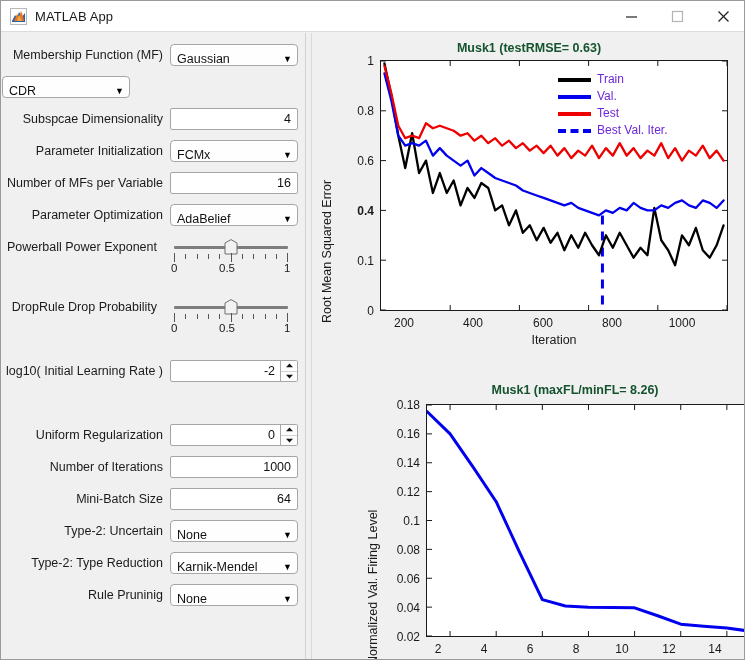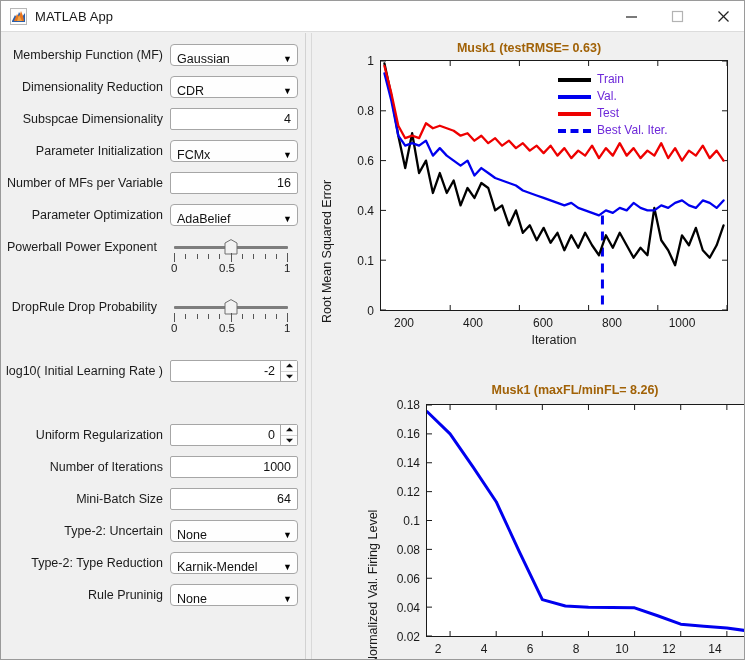--- a/index.html
+++ b/index.html
@@ -139,21 +139,21 @@
     background: #fbfbfb;
     border: 1px solid #2e9ae0; border-radius: 4px;
     display: flex; align-items: center; justify-content: center;
     font-size: 12.5px; color: #111;
   }
 
   
   .chart-box { position: absolute; }
   .chart-title {
     position: absolute; width: 100%; text-align: center;
-    font-size: 12.5px; font-weight: bold; color: #a16207;
+    font-size: 12.5px; font-weight: bold; color: #14532d;
   }
   .axes-frame {
     position: absolute; background: #ffffff; border: 1px solid #1a1a1a;
   }
   .ytitle {
     position: absolute; transform-origin: 0 0;
     transform: rotate(-90deg);
     font-size: 12.5px; color: #1a1a1a; white-space: nowrap;
   }
   .xtitle {
@@ -210,21 +210,20 @@
 
     <div class="row" style="top:11px">
       <div class="row-label">Membership Function (MF)</div>
       <div class="ctrl dropdown">
         <span class="dd-text">Gaussian</span>
         <span class="dd-arrow">▼</span>
       </div>
     </div>
 
     <div class="row" style="top:43px">
-      <div class="row-label">Dimensionality Reduction</div>
       <div class="ctrl dropdown">
         <span class="dd-text">CDR</span>
         <span class="dd-arrow">▼</span>
       </div>
     </div>
 
     <div class="row" style="top:75px">
       <div class="row-label">Subspcae Dimensionality</div>
       <div class="ctrl textfield">4</div>
     </div>
@@ -389,21 +388,21 @@
   <div id="right-panel">
 
     <div class="chart-box" style="left:0; top:0; width:434px; height:330px;">
       <div class="chart-title" style="top:8px">Musk1 (testRMSE= 0.63)</div>
 
       <div class="ytitle" style="left:8px; top:290px;">Root Mean Squared Error</div>
 
       <div class="tick-lbl y" style="left:20px; top:21px; width:42px;">1</div>
       <div class="tick-lbl y" style="left:20px; top:71px; width:42px;">0.8</div>
       <div class="tick-lbl y" style="left:20px; top:121px; width:42px;">0.6</div>
-      <div class="tick-lbl y" style="left:20px; top:171px; width:42px;">0.4</div>
+      <div class="tick-lbl y" style="left:20px; top:171px; width:42px;font-weight:bold;">0.4</div>
       <div class="tick-lbl y" style="left:20px; top:221px; width:42px;">0.1</div>
       <div class="tick-lbl y" style="left:20px; top:271px; width:42px;">0</div>
 
       <div class="axes-frame" style="left:68px; top:27px; width:348px; height:251px;">
         <svg id="rmse-svg" width="346" height="249" viewBox="0 0 346 249" style="display:block">
             <line x1="69.2" y1="249" x2="69.2" y2="244" stroke="#1a1a1a" stroke-width="1"></line>
             <line x1="69.2" y1="0" x2="69.2" y2="5" stroke="#1a1a1a" stroke-width="1"></line>
             <line x1="138.4" y1="249" x2="138.4" y2="244" stroke="#1a1a1a" stroke-width="1"></line>
             <line x1="138.4" y1="0" x2="138.4" y2="5" stroke="#1a1a1a" stroke-width="1"></line>
             <line x1="207.6" y1="249" x2="207.6" y2="244" stroke="#1a1a1a" stroke-width="1"></line>

